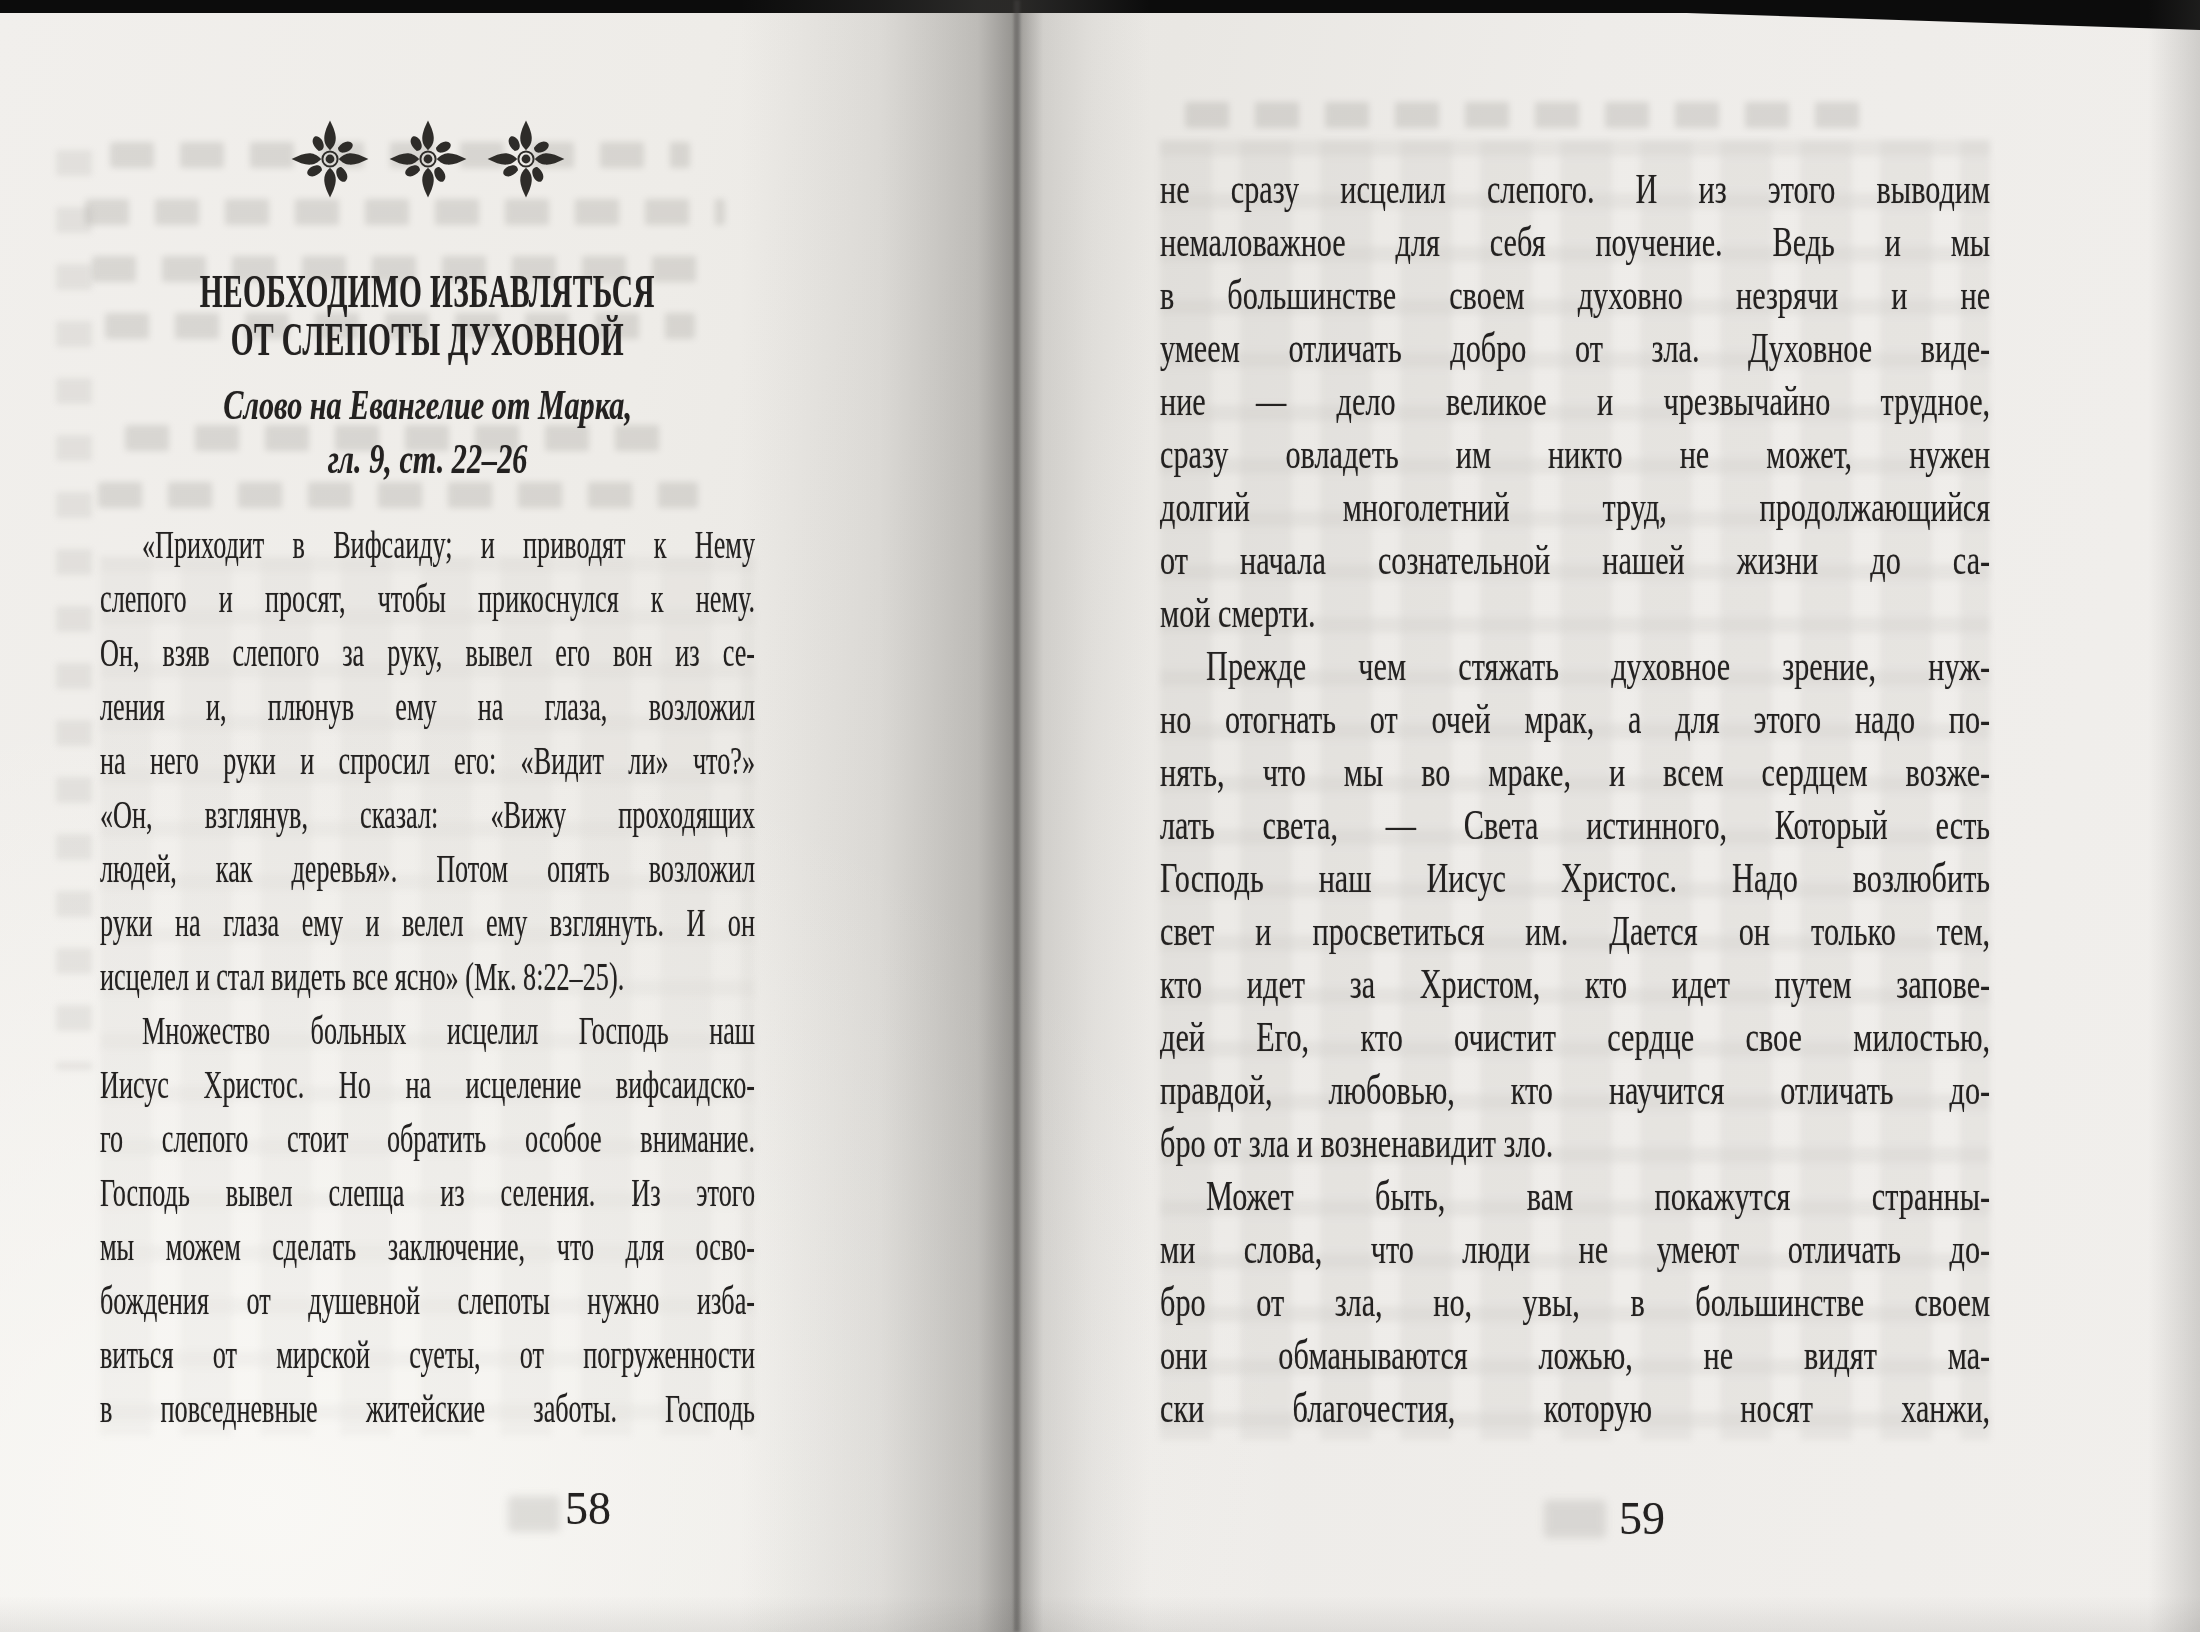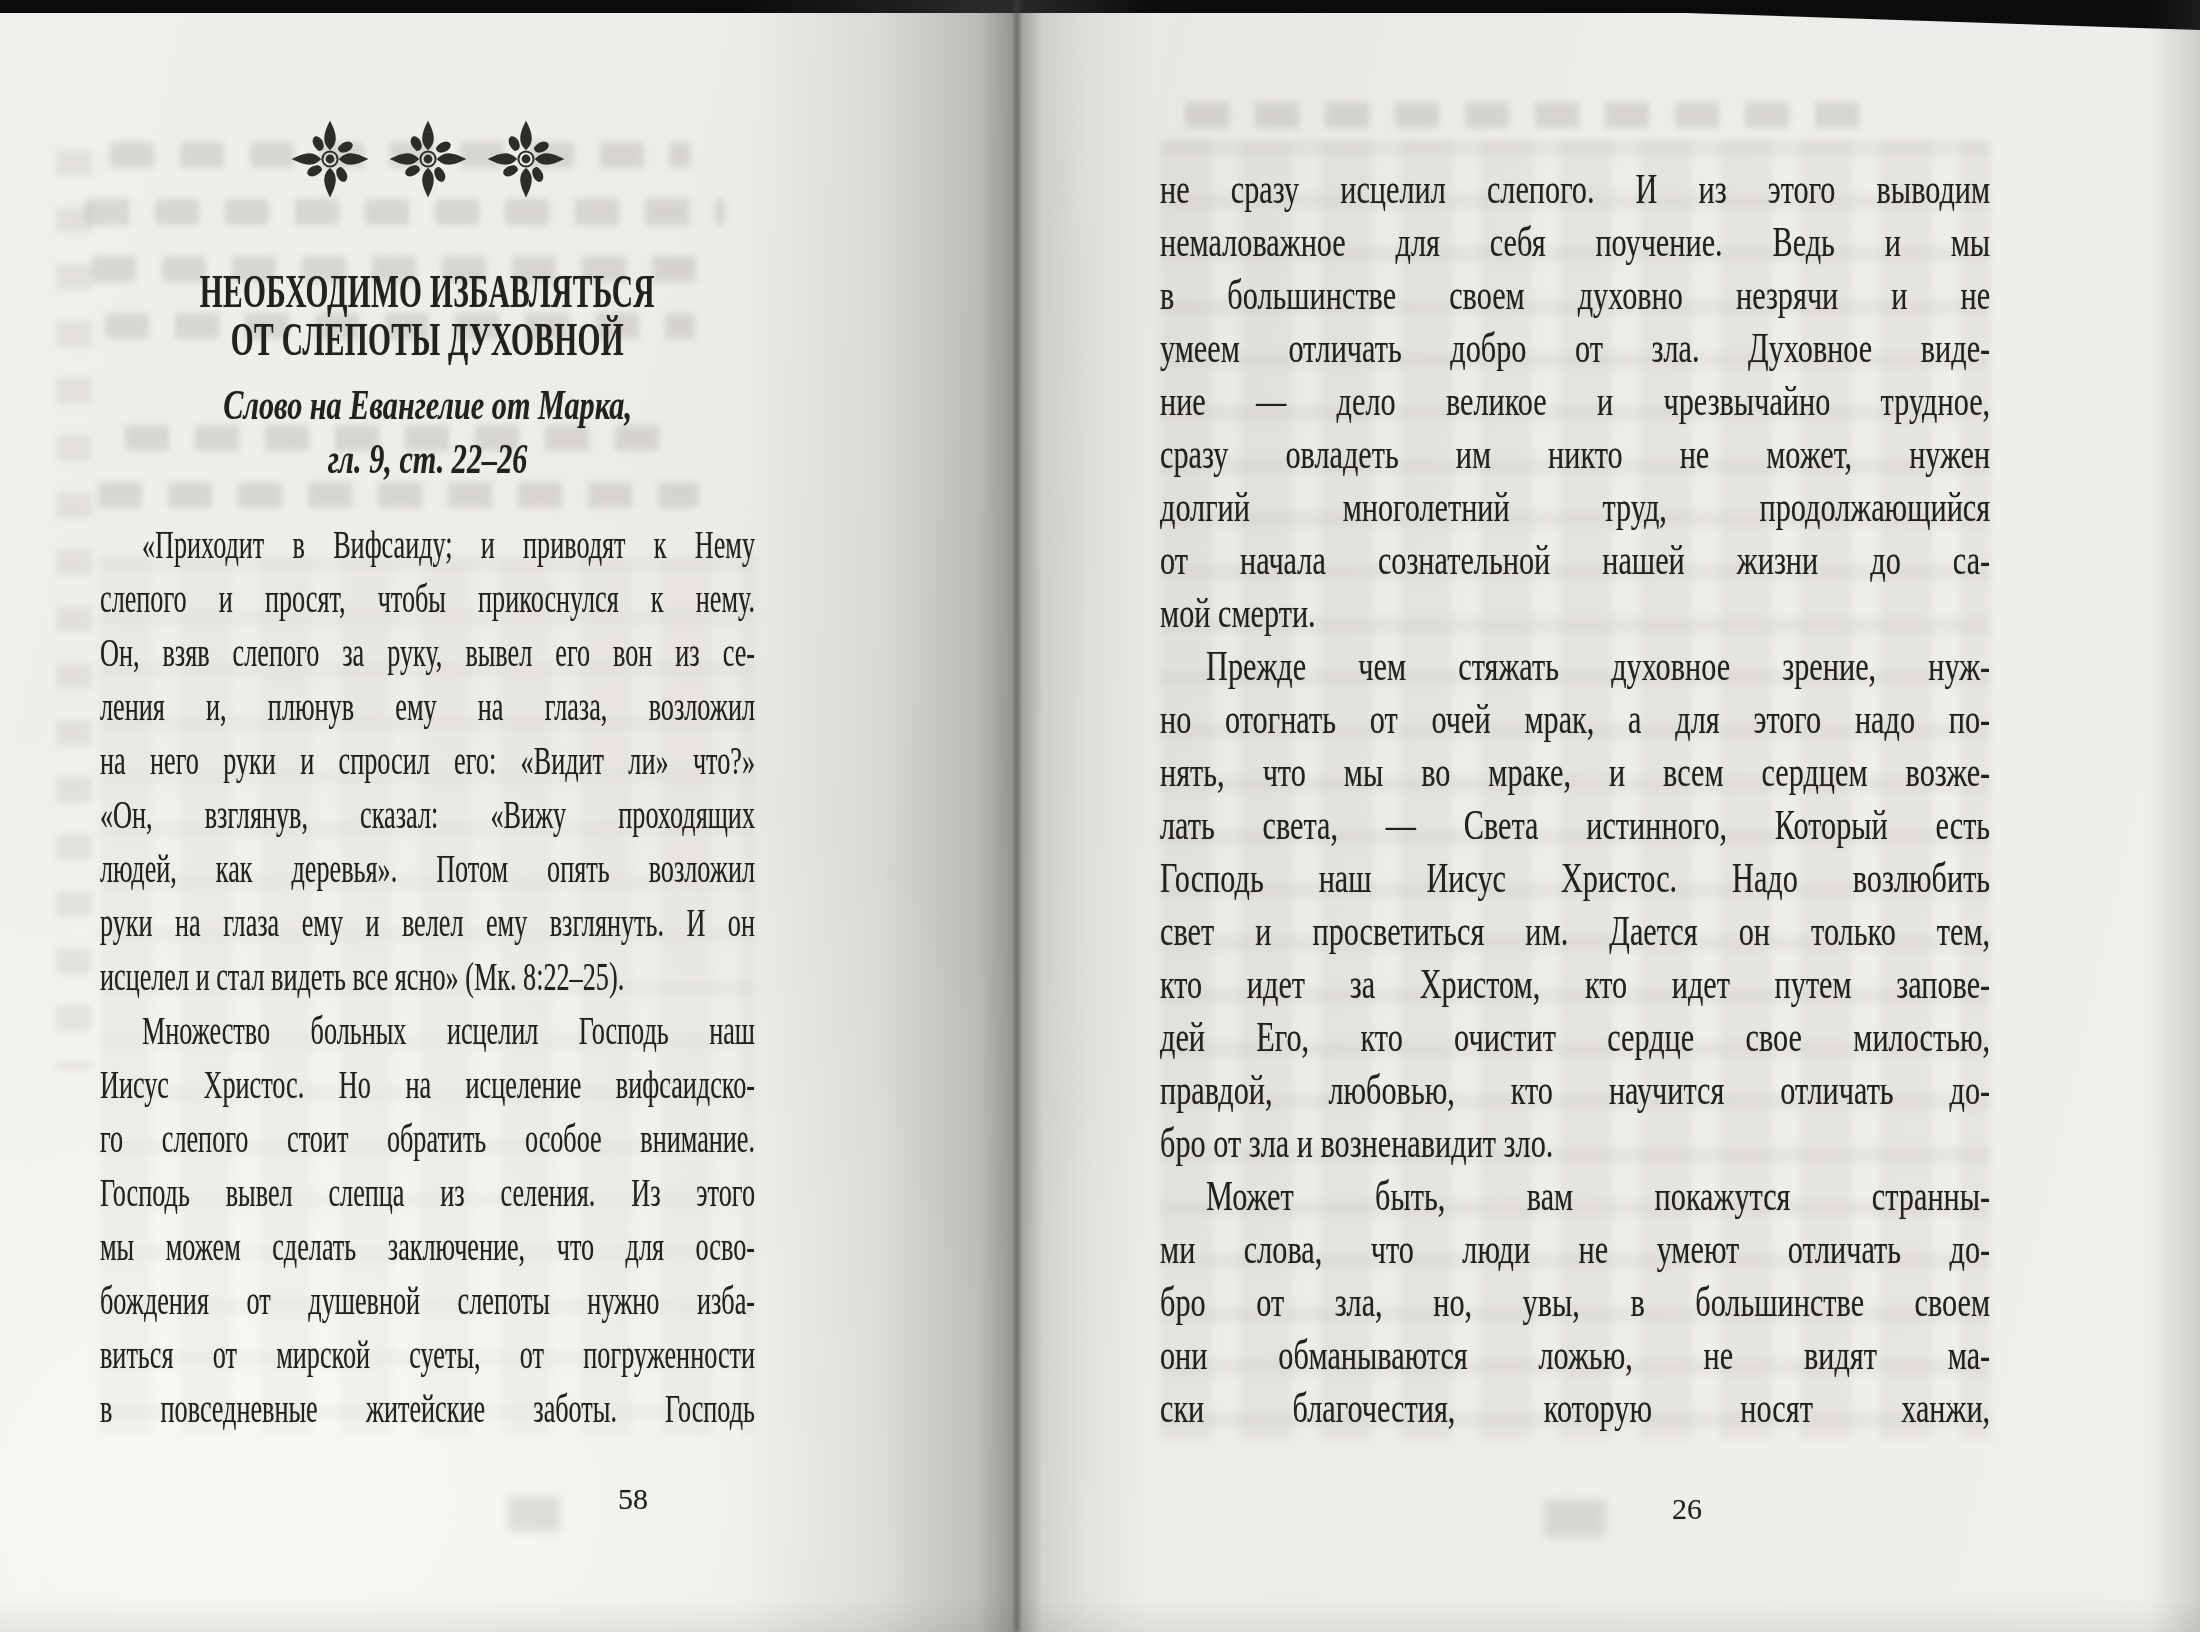--- a/index.html
+++ b/index.html
@@ -55,21 +55,21 @@
     font-style:italic;font-weight:bold;font-size:42px;line-height:54px;text-align:center;white-space:nowrap;}
   .body-block{position:absolute;transform-origin:left top;}
   #left-body{left:100px;top:518px;width:1000px;transform:scaleX(.655);
     font-size:40px;line-height:54px;}
   #right-body{left:1160px;top:163px;width:1153px;transform:scaleX(.72);
     font-size:42px;line-height:53px;}
   .para{margin:0;}
   .line{text-align:left;}
   .line.just{text-align:justify;text-align-last:justify;text-justify:inter-word;}
   .line.indent{text-indent:64px;}
-  .pagenum{position:absolute;width:120px;text-align:right;font-size:30px;}
+  .pagenum{position:absolute;width:120px;text-align:center;font-size:46px;}
   #pagenum-left{left:528px;top:1482px;}
   #pagenum-right{left:1582px;top:1492px;}
   .ink{text-shadow:0 0 1px rgba(35,33,32,.35);}
 </style>
 </head>
 <body>
 
 <svg width="0" height="0" style="position:absolute">
   <defs>
     <g id="fleuron" fill="#2e2c29">
@@ -182,13 +182,13 @@
     </div>
     <div class="para">
       <div class="line just indent">Может быть, вам покажутся странны-</div>
       <div class="line just">ми слова, что люди не умеют отличать до-</div>
       <div class="line just">бро от зла, но, увы, в большинстве своем</div>
       <div class="line just">они обманываются ложью, не видят ма-</div>
       <div class="line just">ски благочестия, которую носят ханжи,</div>
     </div>
   </div>
 
-<div class="pagenum ink" id="pagenum-right">26</div>
+<div class="pagenum ink" id="pagenum-right">59</div>
 
 </body></html>

